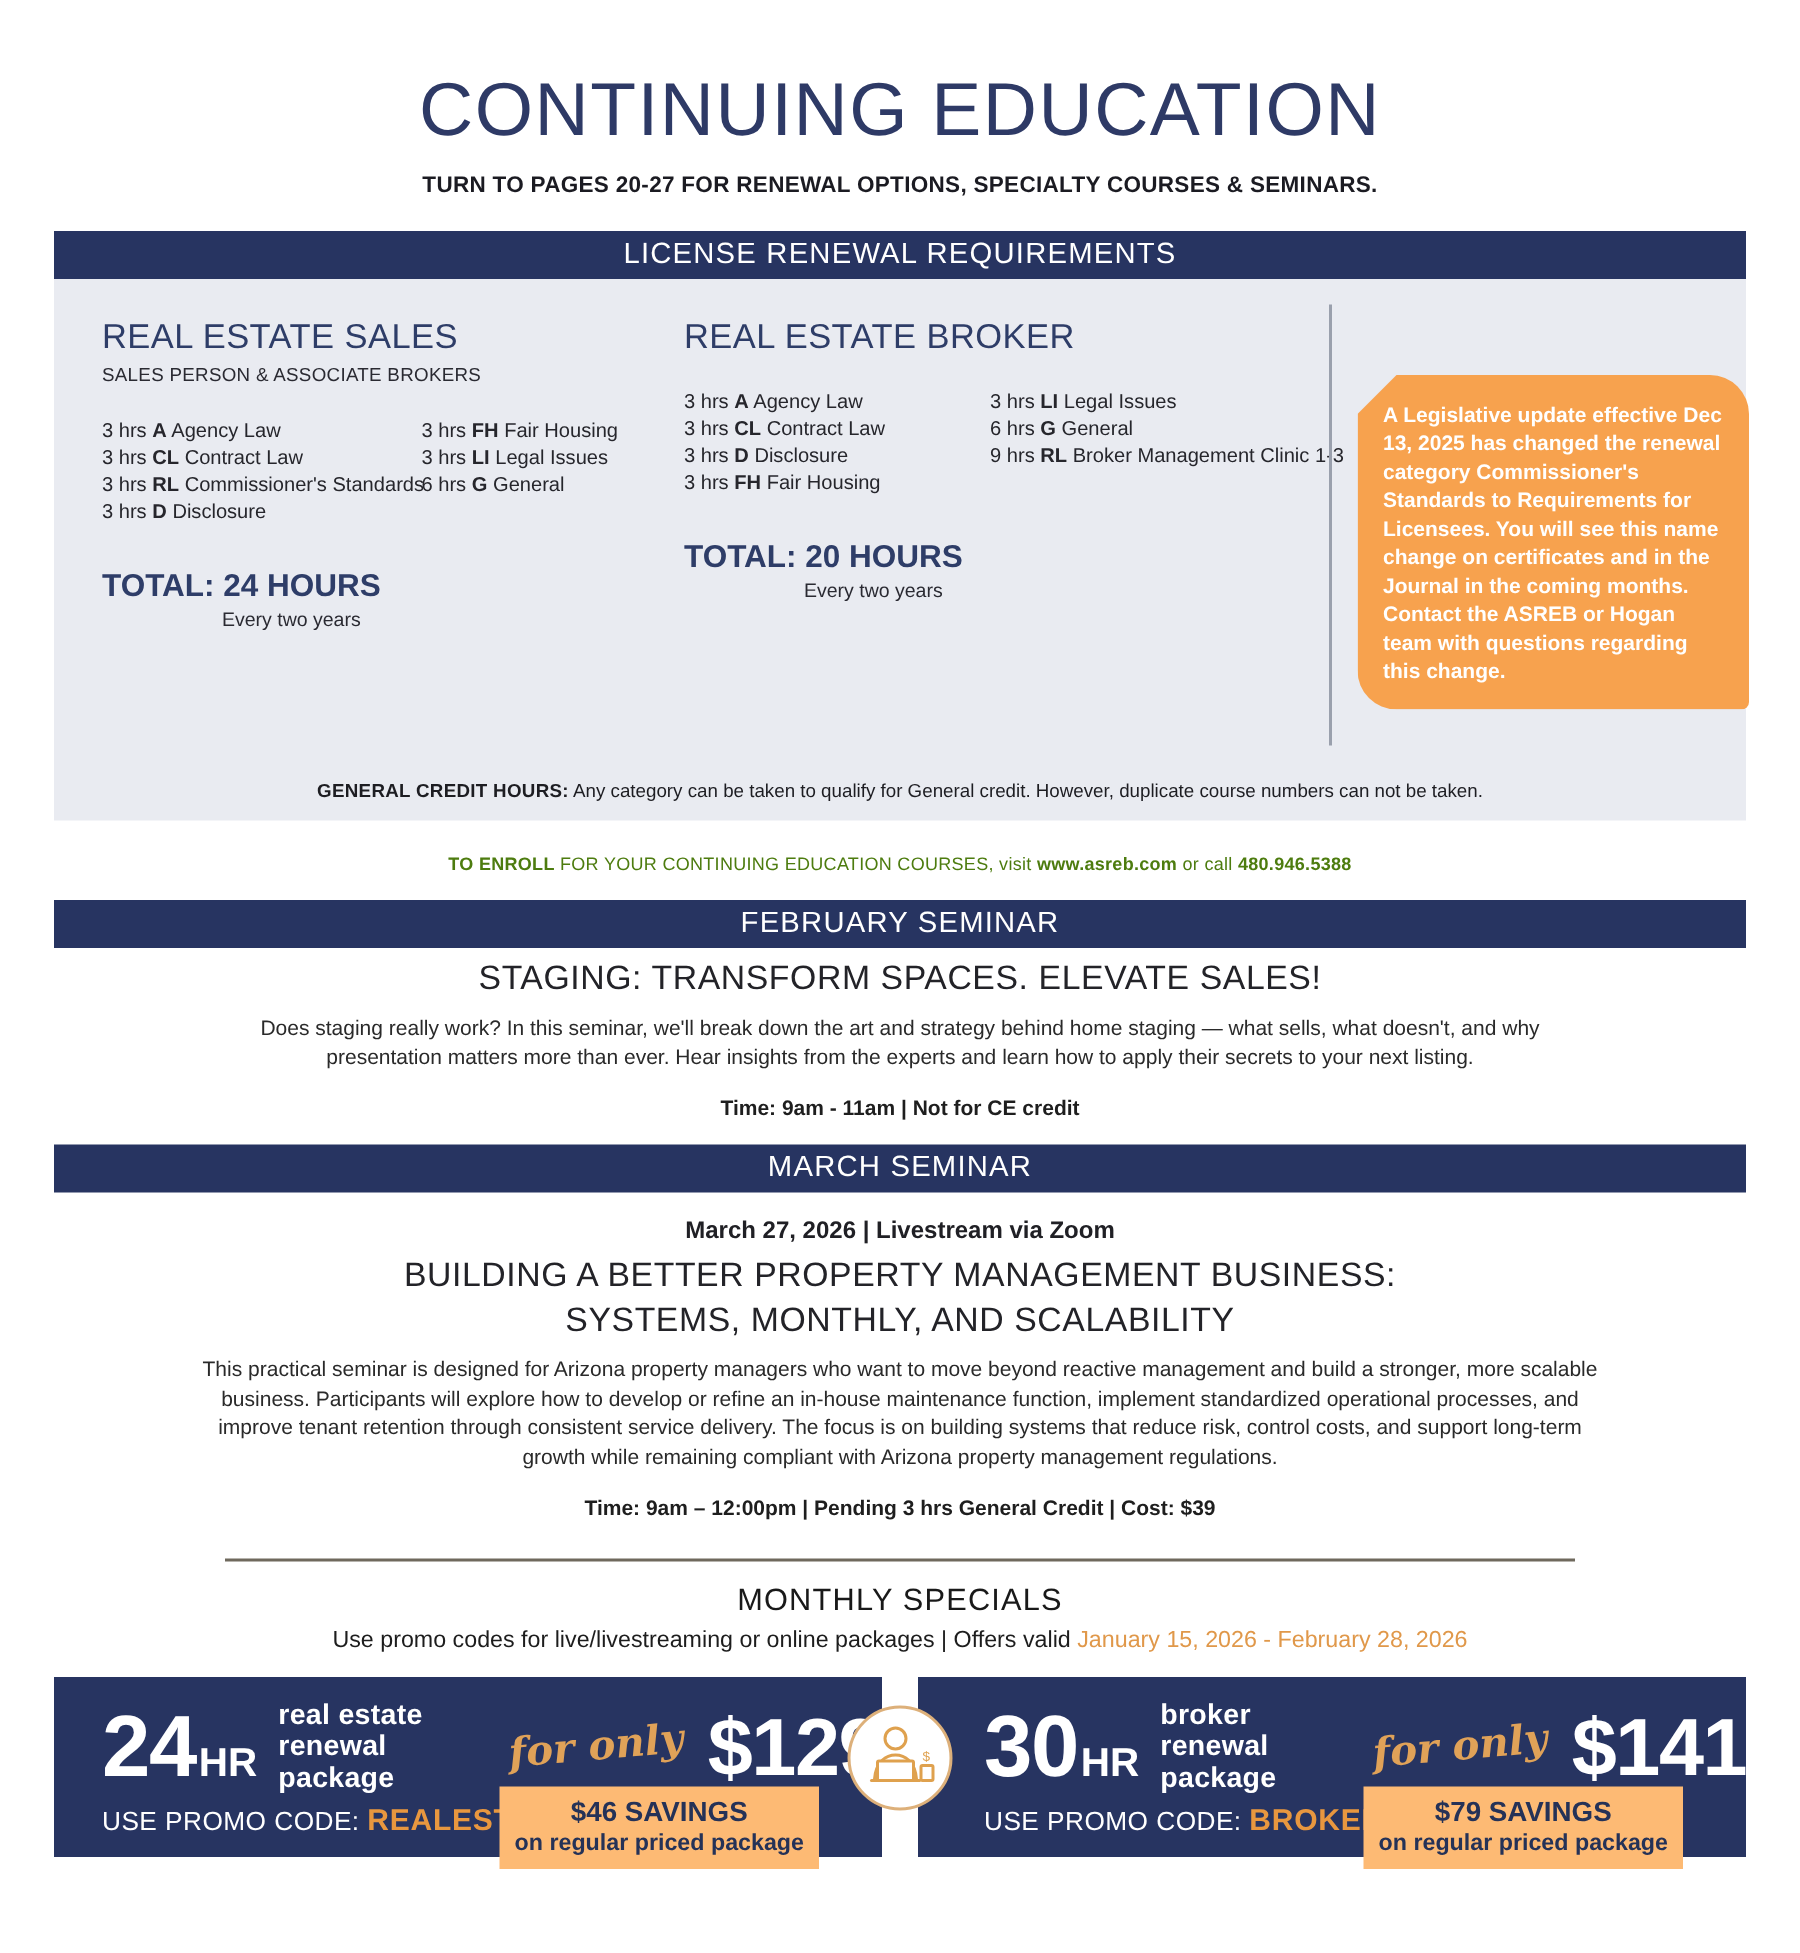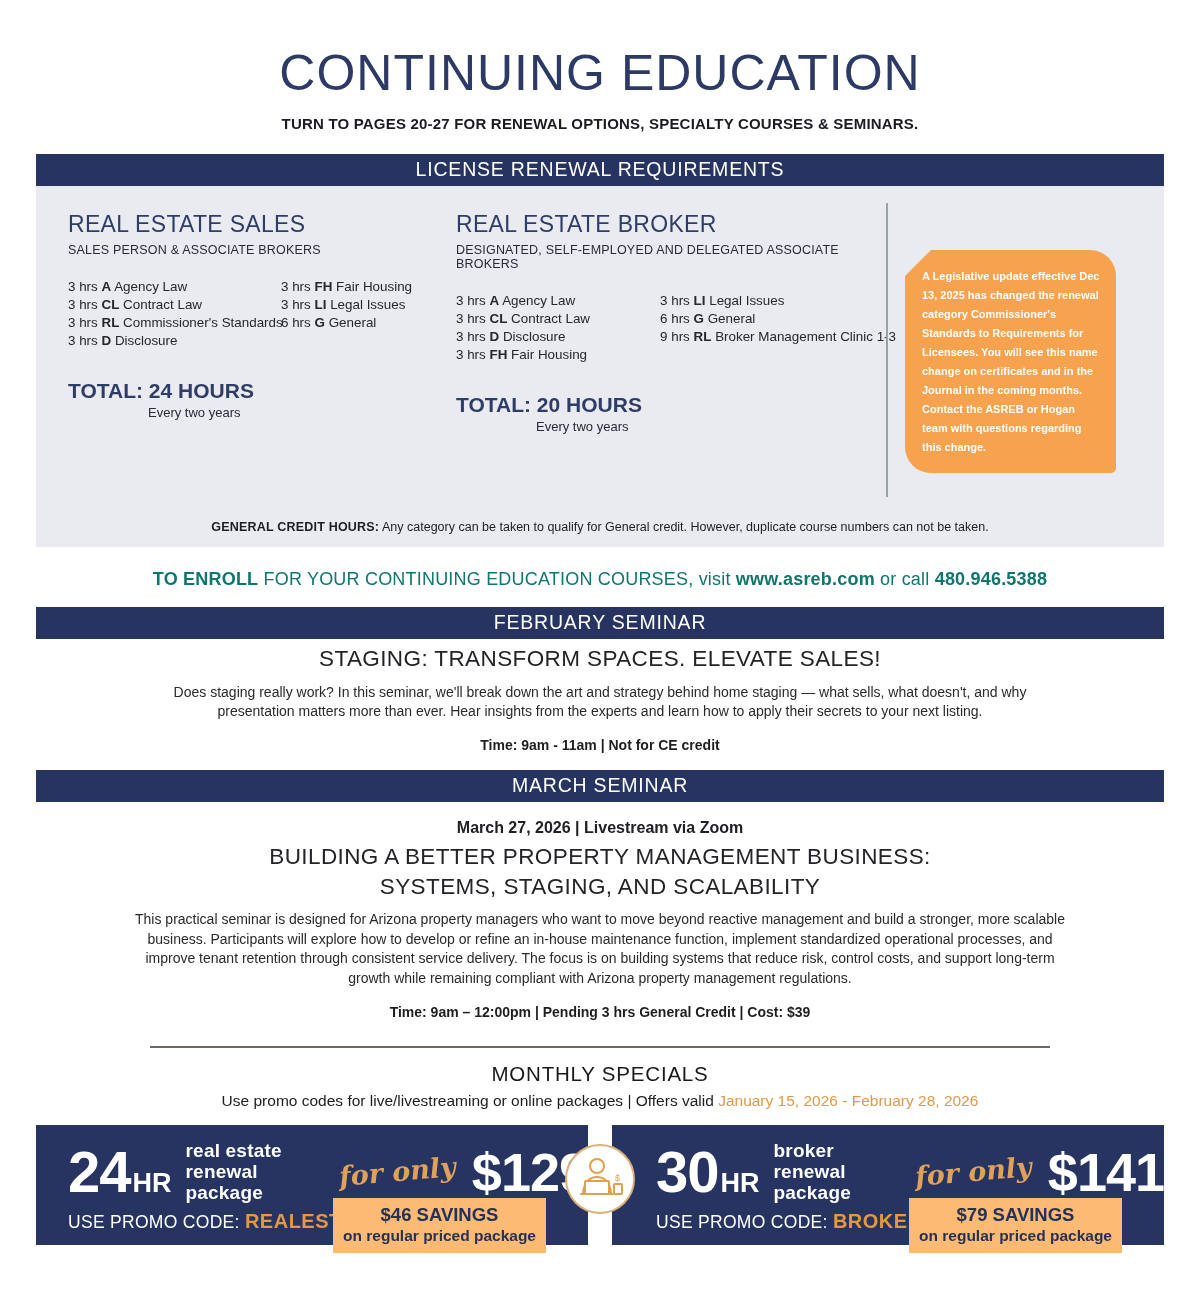--- a/index.html
+++ b/index.html
@@ -25,31 +25,31 @@
   .col-title { font-size:23px; font-weight:500; letter-spacing:.3px; color:#2e3d68; }
   .col-sub { margin-top:5px; font-size:12.5px; letter-spacing:.2px; color:#2a2a32; }
   .courses { margin-top:21px; display:flex; }
   .course-col-a { width:213px; }
   .col-broker .course-col-a { width:215px; }
   .course-row { font-size:13.4px; line-height:18px; color:#26262c; white-space:nowrap; }
   .c-code { font-weight:700; }
   .total { margin-top:29px; font-size:21px; font-weight:700; color:#2e3d68; }
   .freq { margin-top:2px; margin-left:80px; font-size:13px; color:#2a2a32; }
   .vdiv { position:absolute; left:850px; top:17px; width:2px; height:294px; background:#9aa0ad; }
-  .callout { position:absolute; left:869px; top:64px; width:211px; background:#f7a24e;
-             color:#fff; font-weight:700; font-size:11px; line-height:19px;
+  .callout { position:absolute; left:869px; top:64px; width:261px; background:#f7a24e;
+             color:#fff; font-weight:700; font-size:14px; line-height:19px;
              padding:17px 13px 16px 17px;
              border-radius:0 26px 5px 26px;
              clip-path:polygon(0 26px, 26px 0, 100% 0, 100% 100%, 0 100%); }
   .gen-note { position:absolute; left:0; right:0; bottom:13px; text-align:center;
               font-size:12.5px; color:#1d1d22; }
   .gn-label { font-weight:700; letter-spacing:.2px; }
 
   
-  .enroll { margin-top:22px; text-align:center; font-size:18px; color:#0f766e; letter-spacing:.2px; }
+  .enroll { margin-top:22px; text-align:center; font-size:12px; color:#4d7c0f; letter-spacing:.2px; }
   .b { font-weight:700; }
 
   
   .seminar { margin-top:17px; }
   .sem-date { margin-top:17px; text-align:center; font-size:16px; font-weight:600; color:#202025; }
   .sem-title { margin-top:5px; text-align:center; font-size:22.5px; font-weight:500;
                letter-spacing:.4px; line-height:1.32; color:#232328; }
   .sem-body { margin:9px auto 0; text-align:center; font-size:14px; line-height:1.4; color:#2a2a2a; }
   .body-feb { max-width:880px; }
   .body-mar { max-width:955px; }
@@ -116,21 +116,20 @@
             <div class="course-row"><span>3 hrs</span> <span class="c-code">LI</span> <span>Legal Issues</span></div>
             <div class="course-row"><span>6 hrs</span> <span class="c-code">G</span> <span>General</span></div>
           </div>
       </div>
       <div class="total">TOTAL: 24 HOURS</div>
       <div class="freq">Every two years</div>
     </div>
 
     <div class="col col-broker">
       <div class="col-title">REAL ESTATE BROKER</div>
-      <div class="col-sub">DESIGNATED, SELF-EMPLOYED AND DELEGATED ASSOCIATE BROKERS</div>
       <div class="courses">
         <div class="course-col-a">
 
         <div class="course-row"><span>3 hrs</span> <span class="c-code">A</span> <span>Agency Law</span></div>
             <div class="course-row"><span>3 hrs</span> <span class="c-code">CL</span> <span>Contract Law</span></div>
             <div class="course-row"><span>3 hrs</span> <span class="c-code">D</span> <span>Disclosure</span></div>
             <div class="course-row"><span>3 hrs</span> <span class="c-code">FH</span> <span>Fair Housing</span></div>
           </div>
         <div class="course-col-b">
 
@@ -163,21 +162,21 @@
     <p class="sem-body body-feb">Does staging really work? In this seminar, we'll break down the art and strategy behind home staging — what sells, what doesn't, and why presentation matters more than ever. Hear insights from the experts and learn how to apply their secrets to your next listing.</p>
     <div class="sem-time">Time: 9am - 11am | Not for CE credit</div>
   </section>
 
   <section class="seminar">
     <div class="band">
       <span>MARCH SEMINAR</span>
     </div>
     <div class="sem-date">March 27, 2026 | Livestream via Zoom</div>
     <div class="sem-title">BUILDING A BETTER PROPERTY MANAGEMENT BUSINESS:</div>
-    <div class="sem-title" style="margin-top:0;">SYSTEMS, STAGING, AND SCALABILITY</div>
+    <div class="sem-title" style="margin-top:0;">SYSTEMS, MONTHLY, AND SCALABILITY</div>
     <p class="sem-body body-mar">This practical seminar is designed for Arizona property managers who want to move beyond reactive management and build a stronger, more scalable business. Participants will explore how to develop or refine an in-house maintenance function, implement standardized operational processes, and improve tenant retention through consistent service delivery. The focus is on building systems that reduce risk, control costs, and support long-term growth while remaining compliant with Arizona property management regulations.</p>
     <div class="sem-time">Time: 9am – 12:00pm | Pending 3 hrs General Credit | Cost: $39</div>
   </section>
 
   <div class="ms-rule"></div>
   <div class="ms-head">MONTHLY SPECIALS</div>
   <div class="ms-intro">
     <span>Use promo codes for live/livestreaming or online packages | Offers valid </span><span class="orange">January 15, 2026 - February 28, 2026</span>
   </div>
 

